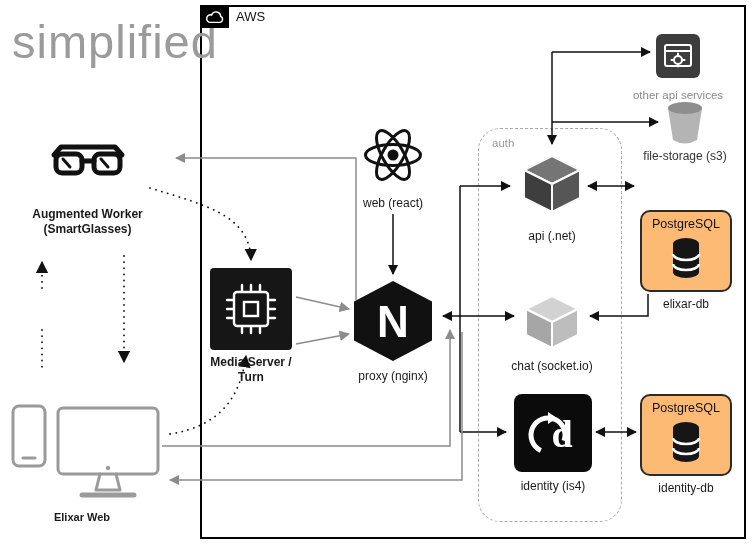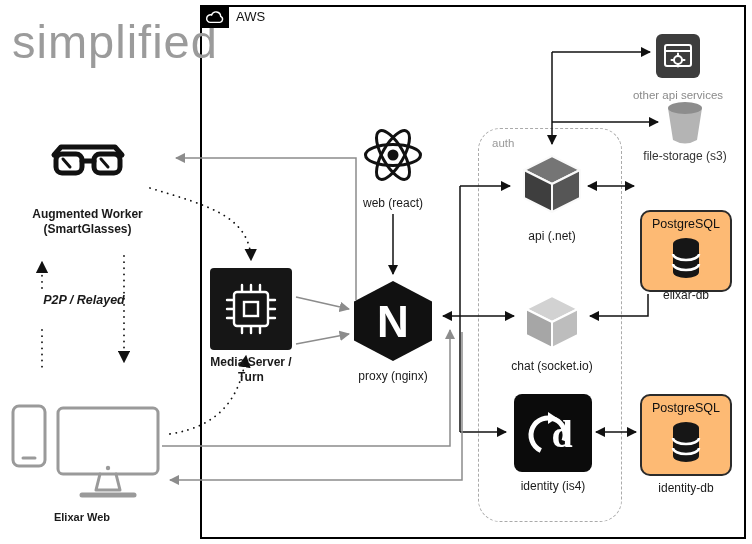--- a/index.html
+++ b/index.html
@@ -65,21 +65,20 @@
         <path d="M51,21 l7,8" stroke-width="3"></path>
       </g>
     </svg>
   </div>
   <div class="lbl bold" style="left:15px; top:207px; width:145px;">
     <div>Augmented Worker</div>
     <div>(SmartGlasses)</div>
   </div>
 
   <div class="lbl bold ital" style="left:25px; top:293px; width:118px; font-size:12.5px;">
-    <div>P2P / Relayed</div>
   </div>
 
   <div class="abs z2" style="left:6px; top:394px;">
     <svg width="156" height="114" viewBox="0 0 156 114">
       <g stroke="#9a9a9a" fill="none" stroke-width="3" stroke-linecap="round" stroke-linejoin="round">
         <rect x="7" y="12" width="32" height="60" rx="6"></rect>
         <path d="M17,64 h12"></path>
         <rect x="52" y="14" width="100" height="66" rx="5"></rect>
         <path d="M94,80 L90,96 H114 L110,80"></path>
         <path d="M76,101 H128" stroke-width="5"></path>
@@ -187,21 +186,21 @@
   <div class="abs z2 pg-box" style="left:640px; top:210px;">
     <div class="pg-brand">PostgreSQL</div>
     <span style="margin-top:4px;">
       <svg width="34" height="46" viewBox="0 0 34 46">
         <path d="M4,9 a13,6 0 0 1 26,0 v28 a13,6 0 0 1 -26,0 z" fill="#161616"></path>
         <path d="M4,19 a13,6 0 0 0 26,0" stroke="#fff" stroke-width="2.5" fill="none"></path>
         <path d="M4,29 a13,6 0 0 0 26,0" stroke="#fff" stroke-width="2.5" fill="none"></path>
       </svg>
     </span>
   </div>
-  <div class="lbl" style="left:640px; top:288px; width:92px;">elixar-db</div>
+  <div class="lbl" style="left:640px; top:297px; width:92px;">elixar-db</div>
 
   <div class="abs z2 pg-box" style="left:640px; top:394px;">
     <div class="pg-brand">PostgreSQL</div>
     <span style="margin-top:4px;">
       <svg width="34" height="46" viewBox="0 0 34 46">
         <path d="M4,9 a13,6 0 0 1 26,0 v28 a13,6 0 0 1 -26,0 z" fill="#161616"></path>
         <path d="M4,19 a13,6 0 0 0 26,0" stroke="#fff" stroke-width="2.5" fill="none"></path>
         <path d="M4,29 a13,6 0 0 0 26,0" stroke="#fff" stroke-width="2.5" fill="none"></path>
       </svg>
     </span>

